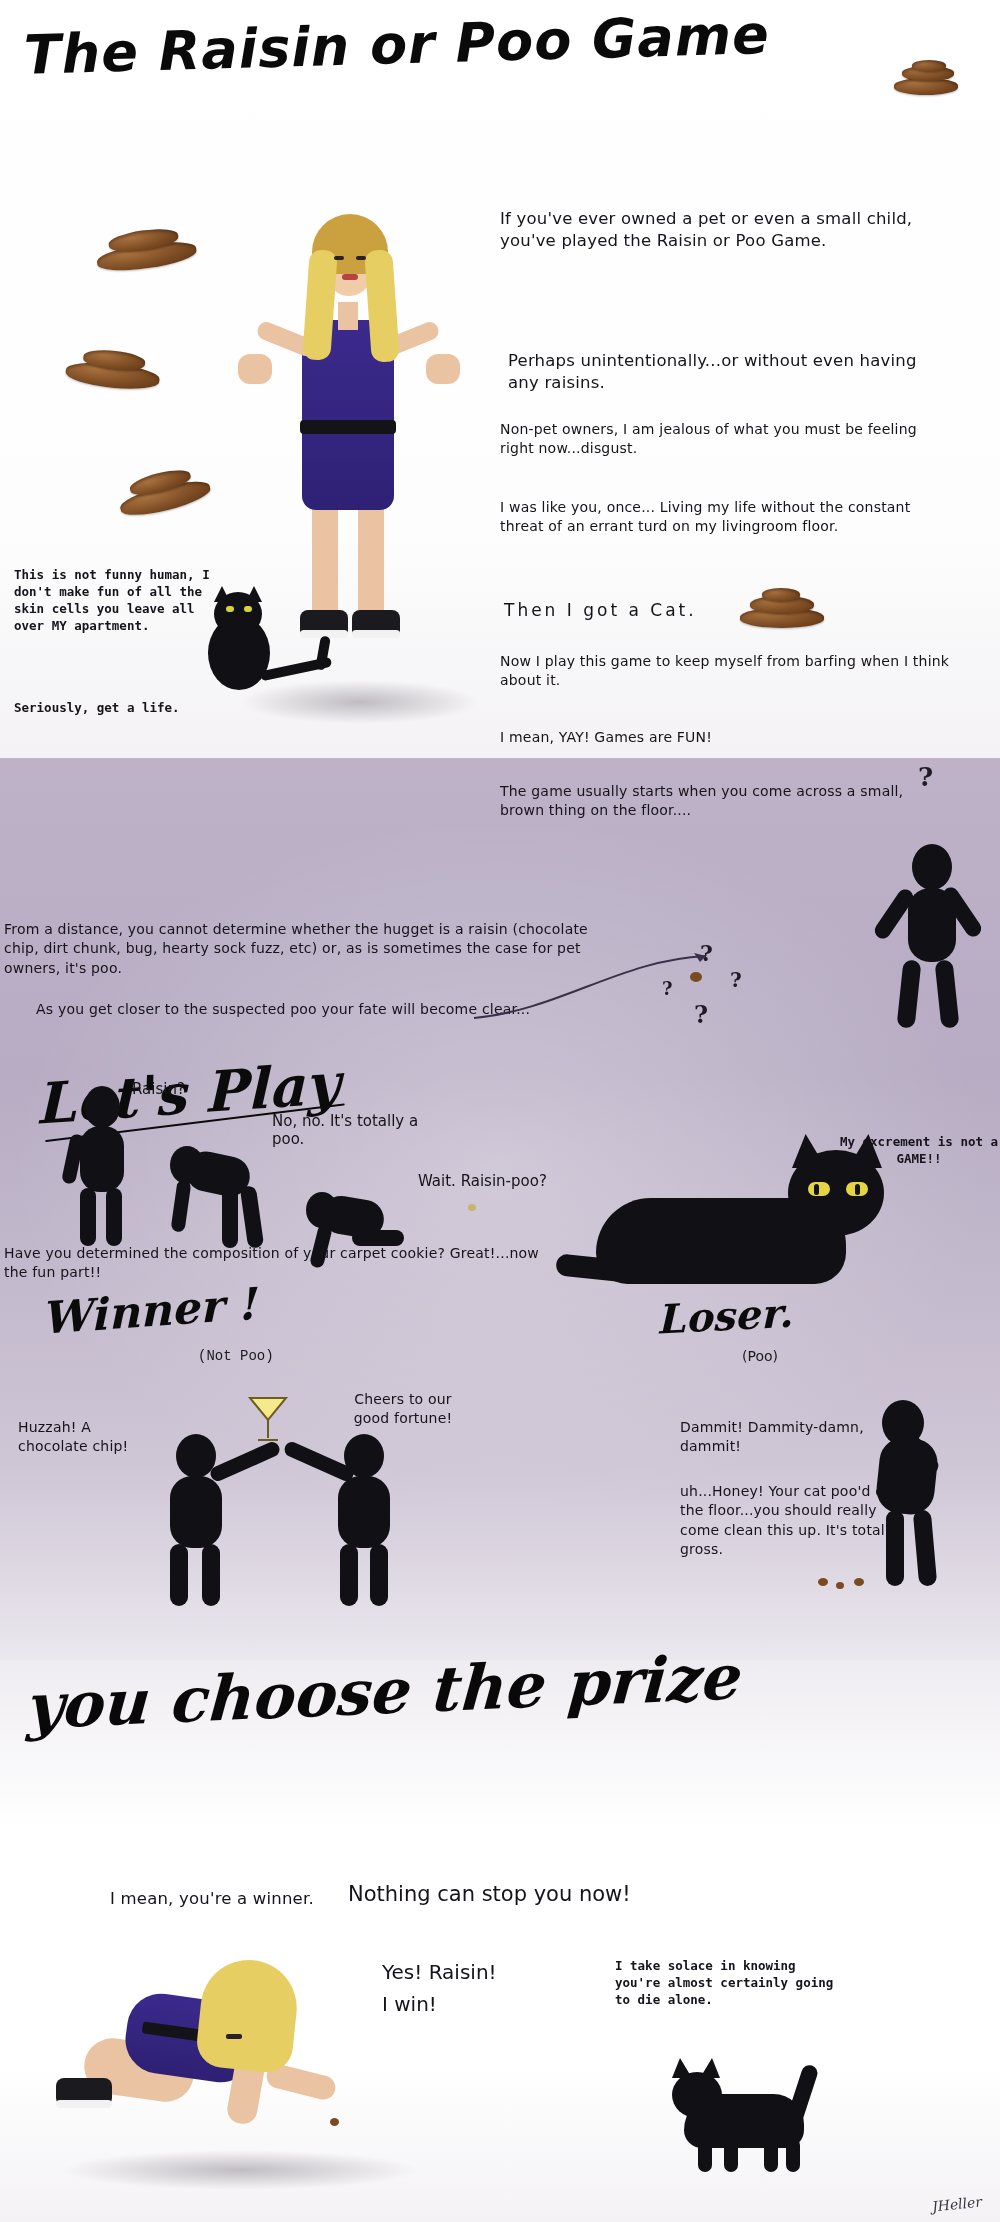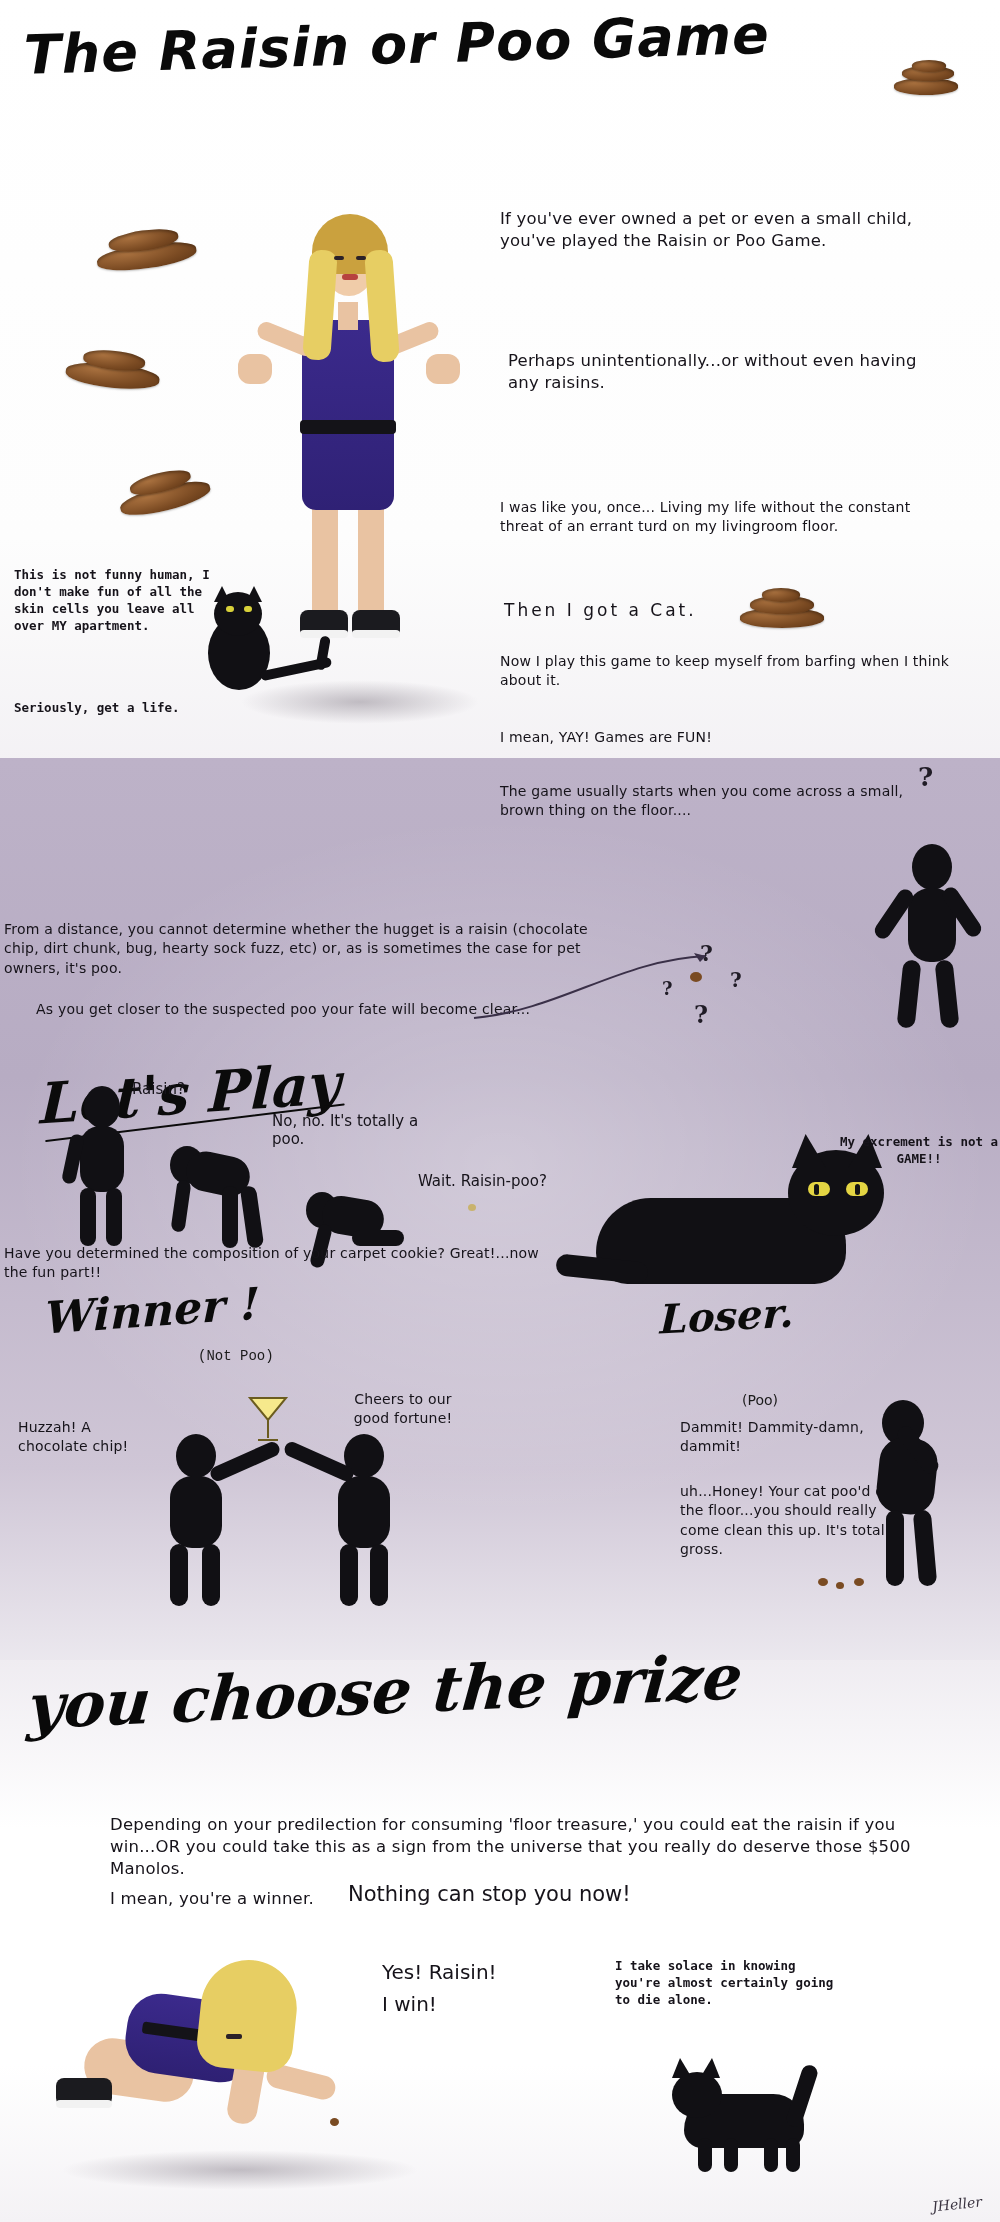--- a/index.html
+++ b/index.html
@@ -153,20 +153,21 @@
     <span style="left:24px;top:0px;width:16px;height:16px;clip-path:polygon(0 100%,50% 0,100% 100%);"></span>
     <span style="left:56px;top:0px;width:16px;height:16px;clip-path:polygon(0 100%,50% 0,100% 100%);"></span>
     <span style="left:70px;top:78px;width:72px;height:10px;border-radius:6px;transform:rotate(-12deg);"></span>
     <span style="left:128px;top:50px;width:10px;height:34px;border-radius:6px;transform:rotate(10deg);"></span>
     <span style="left:36px;top:20px;width:8px;height:6px;background:#d8d13a;border-radius:3px;"></span>
     <span style="left:54px;top:20px;width:8px;height:6px;background:#d8d13a;border-radius:3px;"></span>
   </div>
 
   <div class="txt body1 hand" style="left:500px;top:208px;width:430px;">If you've ever owned a pet or even a small child, you've played the Raisin or Poo Game.</div>
   <div class="txt body1 hand" style="left:508px;top:350px;width:430px;">Perhaps unintentionally...or without even having any raisins.</div>
+  <div class="txt body2 hand" style="left:500px;top:420px;width:440px;">Non-pet owners, I am jealous of what you must be feeling right now...disgust.</div>
   <div class="txt body2 hand" style="left:500px;top:498px;width:450px;">I was like you, once... Living my life without the constant threat of an errant turd on my livingroom floor.</div>
   <div class="txt hand" style="left:504px;top:600px;width:300px;font-size:17px;letter-spacing:3px;">Then I got a Cat.</div>
   <div class="txt body2 hand" style="left:500px;top:652px;width:450px;">Now I play this game to keep myself from barfing when I think about it.</div>
   <div class="txt body2 hand" style="left:500px;top:728px;width:440px;">I mean, YAY!  Games are FUN!</div>
 
   <div class="txt small" style="left:14px;top:567px;width:200px;">This is not funny human, I don't make fun of all the skin cells you leave all over MY apartment.</div>
   <div class="txt small" style="left:14px;top:700px;width:200px;">Seriously, get a life.</div>
 
   <div class="title-lets">Let's Play</div>
   <div class="txt body2 hand" style="left:500px;top:782px;width:430px;">The game usually starts when you come across a small, brown thing on the floor....</div>
@@ -254,37 +255,36 @@
     <span style="left:40px;top:146px;width:18px;height:62px;border-radius:9px;"></span>
     <span style="left:70px;top:146px;width:18px;height:62px;border-radius:9px;"></span>
     <span style="left:-18px;top:56px;width:74px;height:15px;border-radius:8px;transform:rotate(24deg);"></span>
   </div>
   <svg style="position:absolute;left:240px;top:1390px;width:70px;height:60px;">
     <path d="M10 8 L46 8 L28 30 Z" fill="#f6e98c" stroke="#6b5c1f" stroke-width="2"></path>
     <path d="M28 30 L28 48 M18 50 L38 50" stroke="#6b5c1f" stroke-width="2"></path>
   </svg>
 
   <div class="title-loser">Loser.</div>
-  <div class="txt sublabel" style="left:742px;top:1348px;margin-top:44px;">(Poo)</div>
+  <div class="txt sublabel" style="left:742px;top:1348px;">(Poo)</div>
   <div class="txt body2 hand" style="left:680px;top:1418px;width:200px;">Dammit! Dammity-damn, dammit!</div>
   <div class="txt body2 hand" style="left:680px;top:1482px;width:230px;">uh...Honey! Your cat poo'd on the floor...you should really come clean this up. It's totally gross.</div>
 
   <div class="sil" style="left:852px;top:1352px;width:130px;height:240px;">
     <span class="round" style="left:30px;top:48px;width:42px;height:46px;"></span>
     <span style="left:26px;top:86px;width:58px;height:76px;border-radius:24px;transform:rotate(6deg);"></span>
     <span style="left:34px;top:158px;width:18px;height:76px;border-radius:9px;"></span>
     <span style="left:64px;top:158px;width:18px;height:76px;border-radius:9px;transform:rotate(-5deg);"></span>
     <span style="left:58px;top:70px;width:16px;height:56px;border-radius:9px;transform:rotate(-38deg);"></span>
   </div>
   <div class="dot" style="left:818px;top:1578px;width:10px;height:8px;"></div>
   <div class="dot" style="left:836px;top:1582px;width:8px;height:7px;"></div>
   <div class="dot" style="left:854px;top:1578px;width:10px;height:8px;"></div>
 
   <div class="title-prize">you choose the prize</div>
-  <div class="txt body1 hand" style="left:110px;top:1814px;width:860px;">Depending on your predilection for consuming 'floor treasure,' you could eat the raisin if you win...OR you could take this as a sign from the universe that you really do deserve those $500 Manolos.</div>
   <div class="txt body1 hand" style="left:110px;top:1888px;width:300px;">I mean, you're a winner.</div>
   <div class="txt hand" style="left:348px;top:1882px;width:400px;font-size:21px;">Nothing can stop you now!</div>
 
   <div class="girl-shadow" style="left:60px;top:2150px;width:360px;height:40px;"></div>
   <div class="sil" style="left:50px;top:1950px;width:380px;height:230px;">
 
     <span style="left:34px;top:92px;width:110px;height:56px;background:#e9c3a2;border-radius:28px;transform:rotate(8deg);"></span>
     <span style="left:6px;top:128px;width:56px;height:28px;background:#1b1b1f;border-radius:8px;"></span>
     <span style="left:6px;top:150px;width:56px;height:8px;background:#f2f2f2;border-radius:4px;"></span>
 

